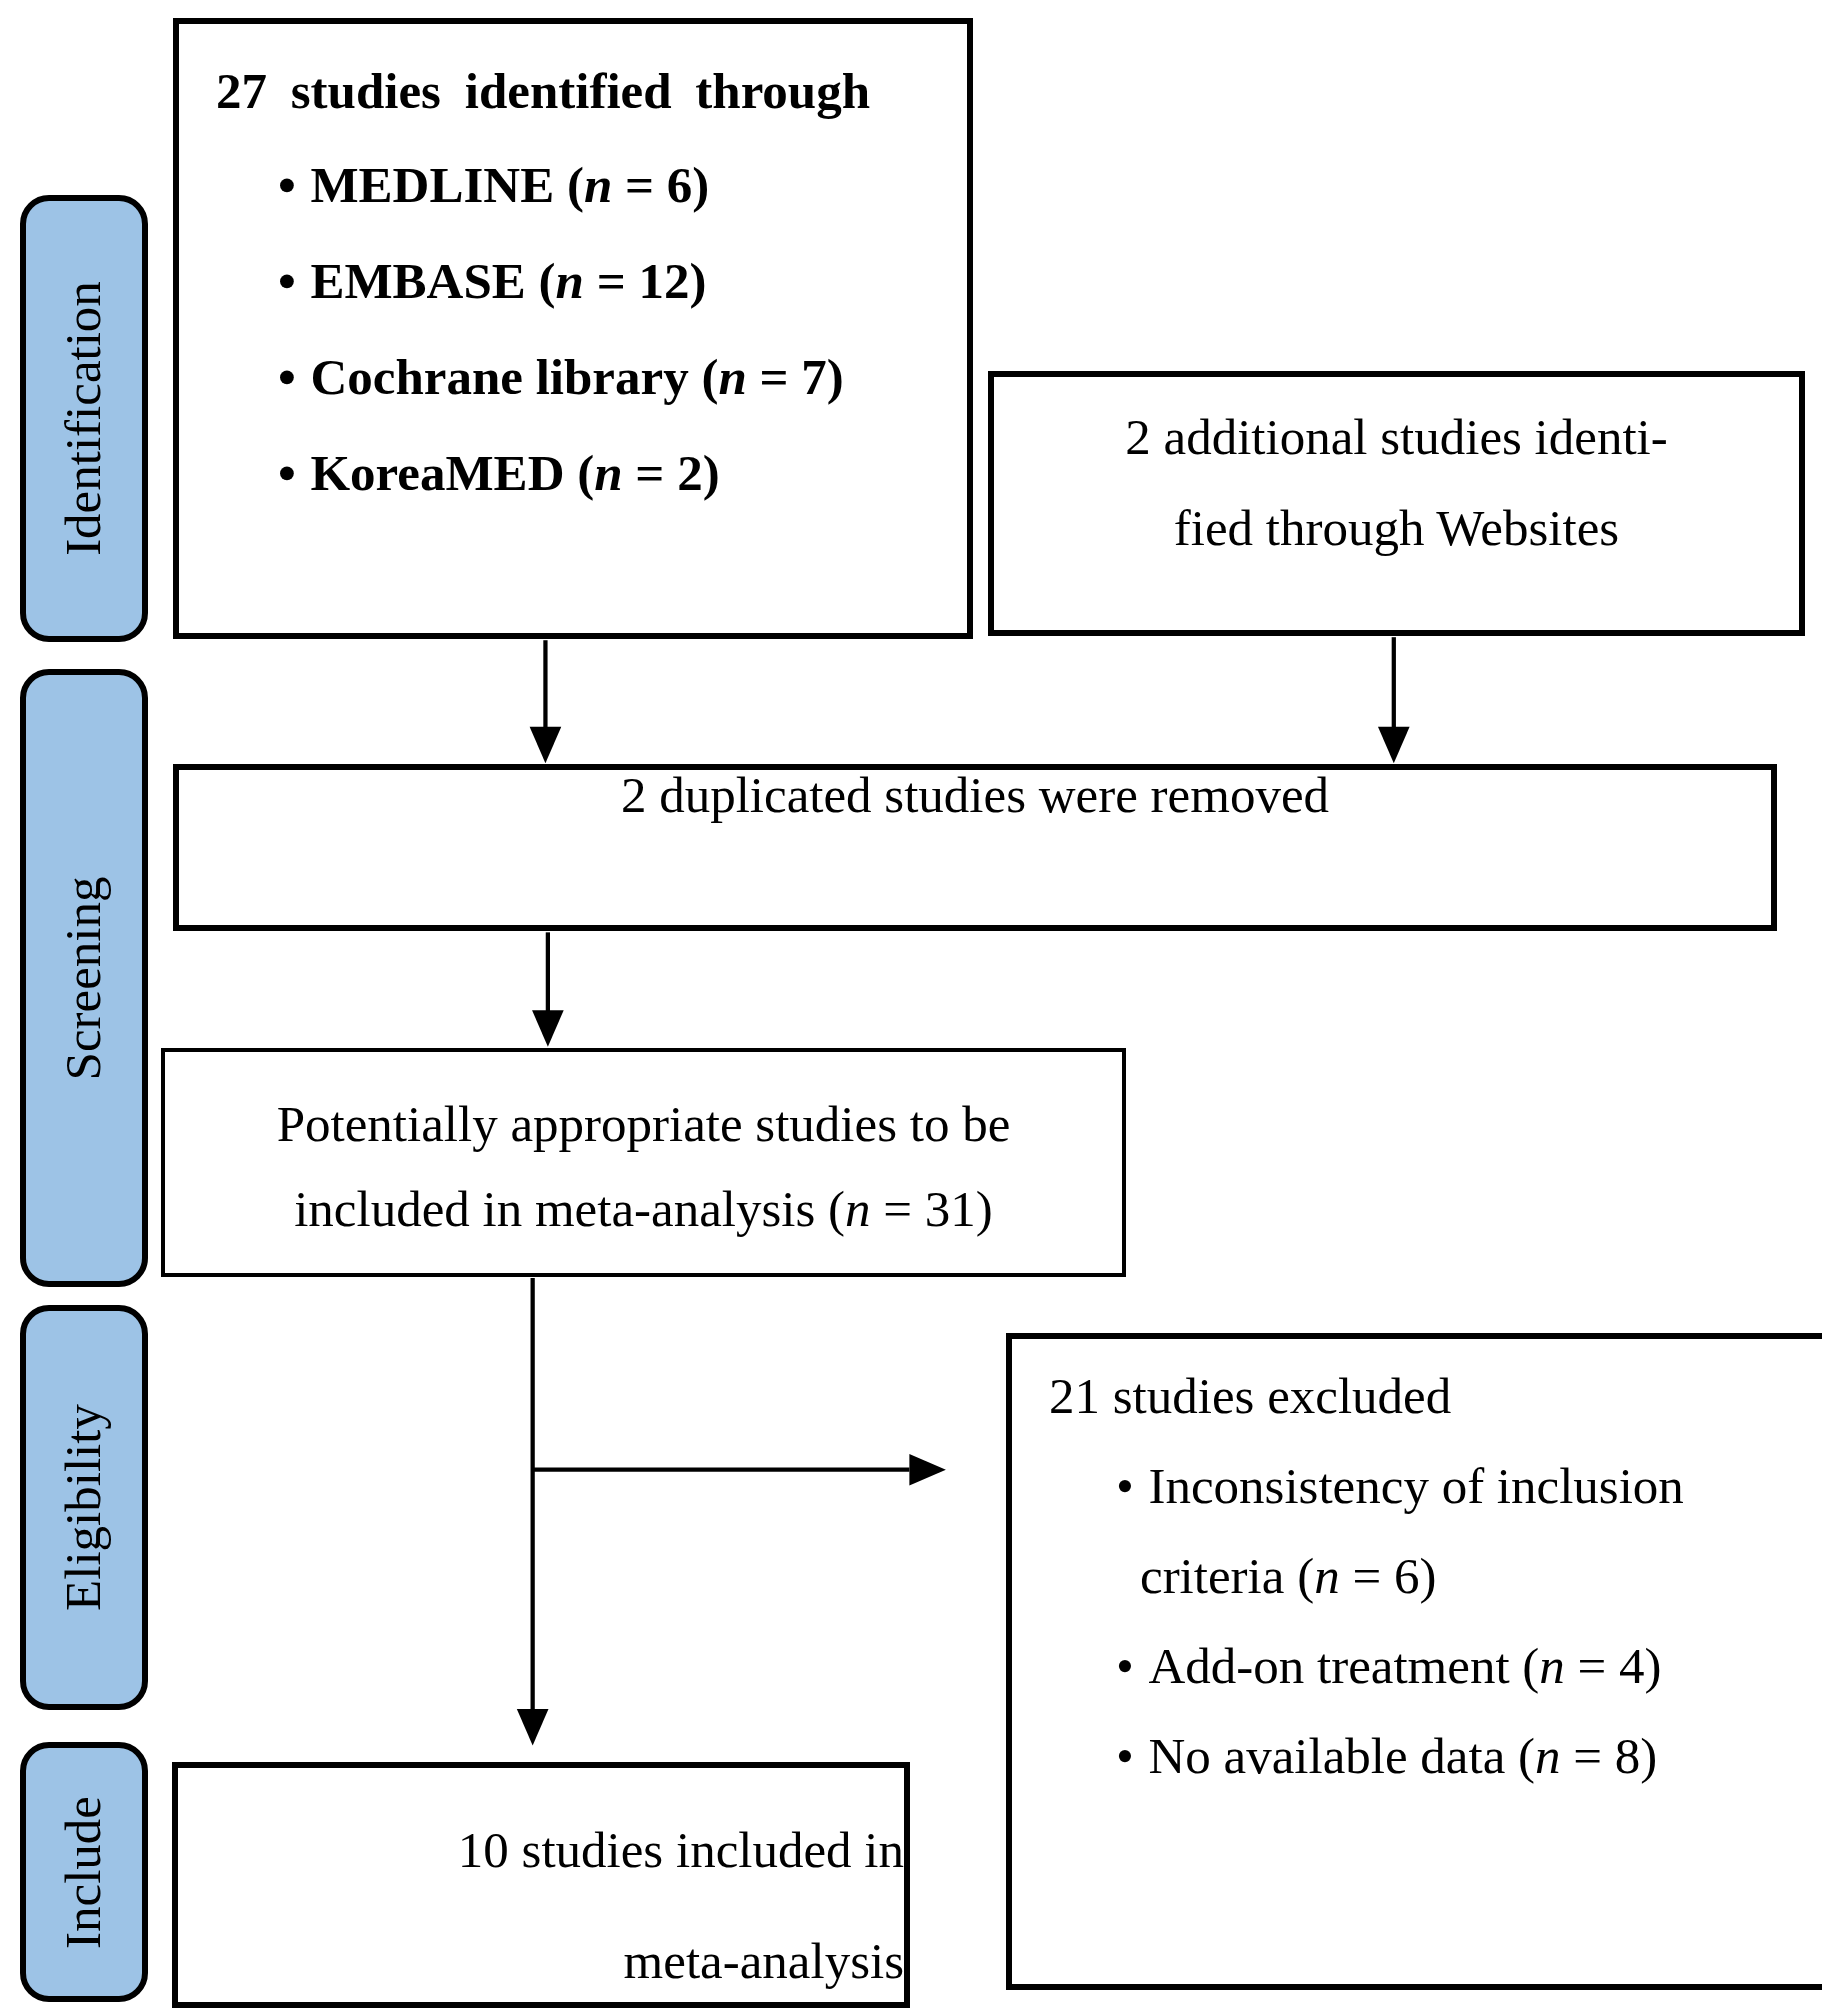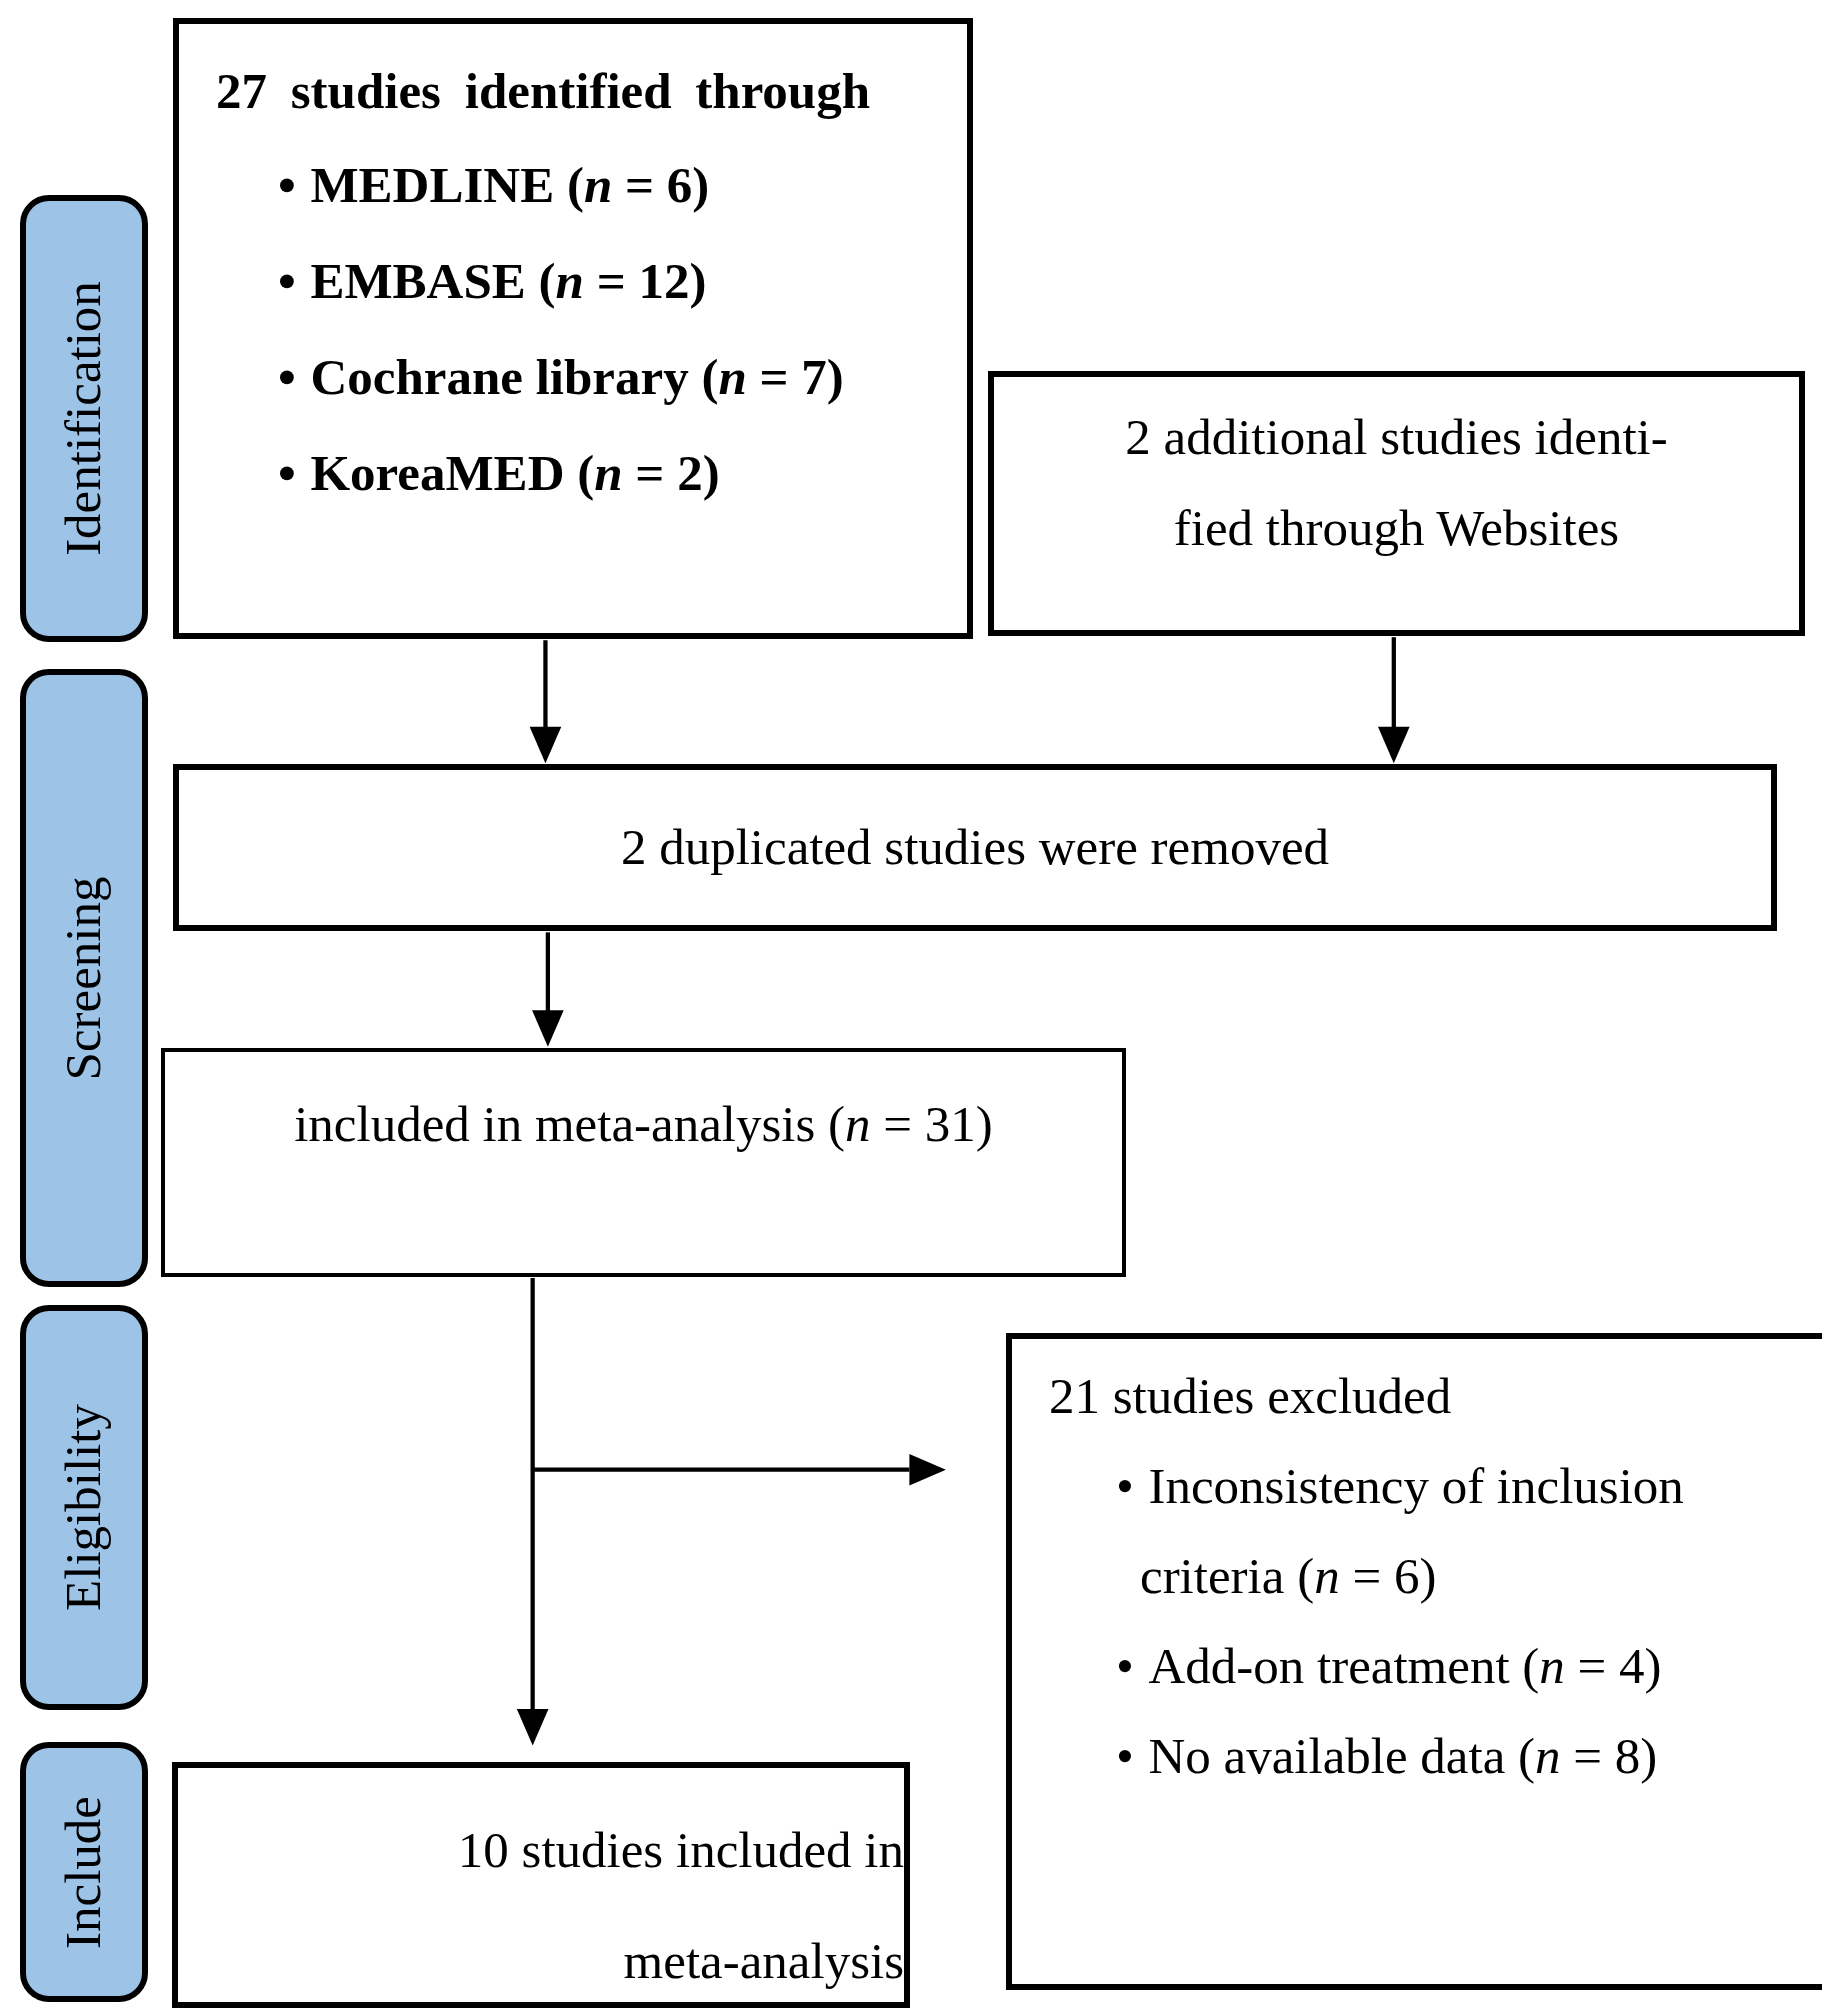--- a/index.html
+++ b/index.html
@@ -45,21 +45,21 @@
   .box {
     position: absolute;
     background: #ffffff;
     border: 6.7px solid var(--ink, #000);
     box-sizing: border-box;
     font-size: 51px;
   }
   #box-identified { left: 173px;  top: 18px;   width: 800px; height: 621px; font-weight: bold; }
   #box-websites   { left: 988px; top: 371px;  width: 817px; height: 265px; }
   #box-duplicates { left: 173px;  top: 764px; width: 1604px; height: 167px;
-                    display: flex; align-items: center; justify-content: center; }
+                    display: flex; justify-content: center; }
   #box-potential  { left: 161px;  top: 1048px; width: 965px; height: 229px;
                     border-width: 4.9px; padding-top: 30px; }
   #box-excluded   { left: 1006px; top: 1333px; width: 850px; height: 657px; }
   #box-included   { left: 172px;  top: 1762px; width: 738px; height: 246px;
                     padding-top: 27px; }
 
   #box-identified .box-inner { padding: 22px 24px 0 37px; }
   #box-identified .box-title { line-height: 91px; word-spacing: 11px; }
   #box-identified li { line-height: 96px; padding-left: 99px; text-indent: -37px; }
 
@@ -150,20 +150,21 @@
       <div class="line">2 additional studies identi-</div>
       <div class="line">fied through Websites</div>
     </div>
   </div>
 
   <div class="box" id="box-duplicates">
     <div class="line">2 duplicated studies were removed</div>
   </div>
 
   <div class="box" id="box-potential">
+    <div class="line">Potentially appropriate studies to be</div>
     <div class="line italic-n">included in meta-analysis (<i>n</i> = 31)</div>
   </div>
 
   <div class="box" id="box-excluded">
     <div class="box-inner">
       <div class="box-title">21 studies excluded</div>
       <ul class="bullet-list">
         <li><span class="italic-n">Inconsistency of inclusion criteria (<i>n</i> = 6)</span></li>
         <li><span class="italic-n">Add-on treatment (<i>n</i> = 4)</span></li>
         <li><span class="italic-n">No available data (<i>n</i> = 8)</span></li>

